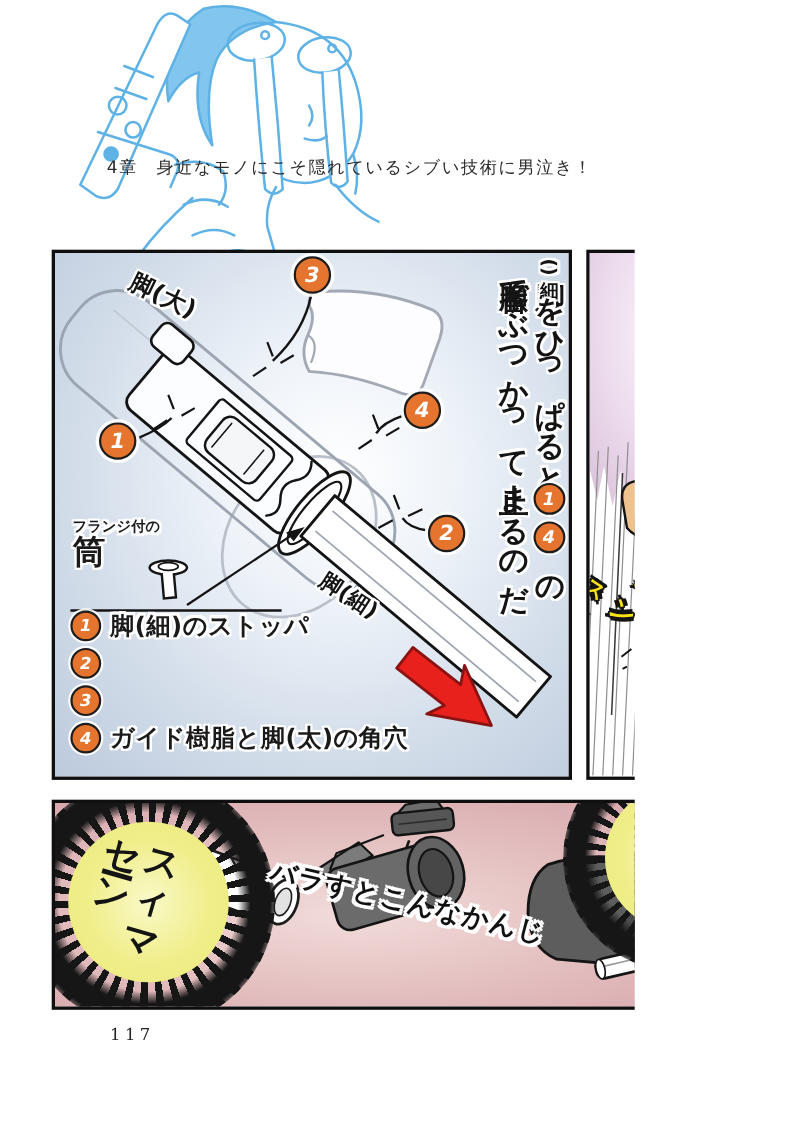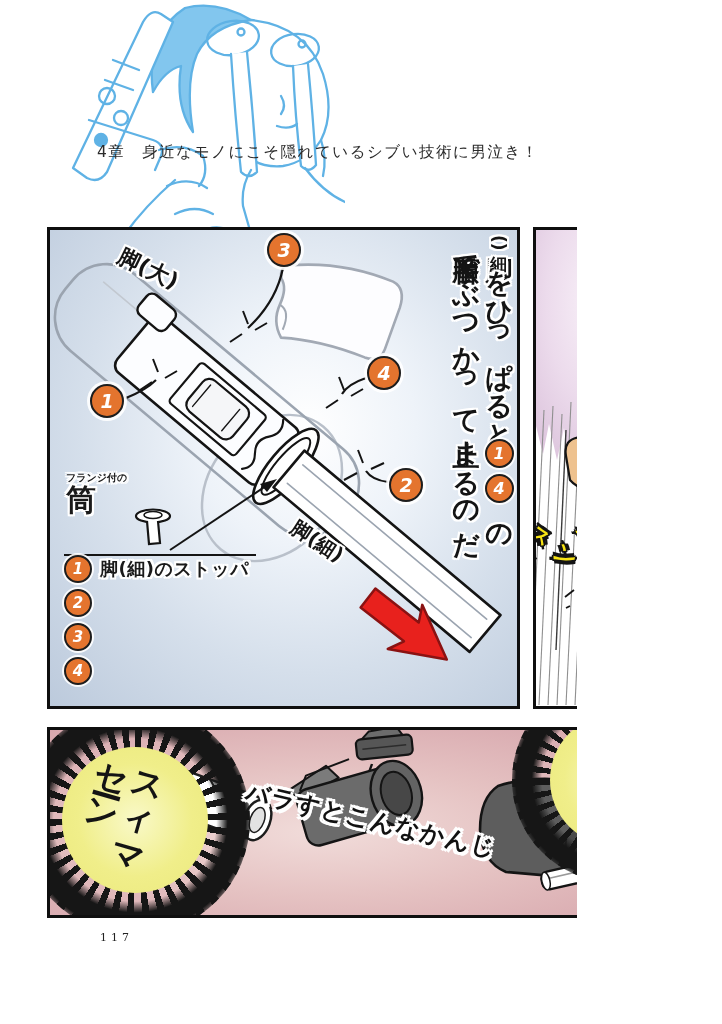--- a/index.html
+++ b/index.html
@@ -21,28 +21,28 @@
   
   .main-panel{left:47px;top:227px;width:467px;height:476px;border:3px solid #0f0f0f;
     background:radial-gradient(ellipse at 55% 42%, #ffffff 0%, #eef3f9 30%, #d5dfeb 62%, #bccadc 100%);
     overflow:hidden;z-index:3;}
   .main-panel svg{position:absolute;left:0;top:0;}
   .diag-label{position:absolute;font-weight:bold;color:#141414;}
   .badge{position:absolute;width:30px;height:30px;border-radius:50%;background:#e4742e;
     border:2px solid #1d1d1d;box-shadow:0 0 0 3px rgba(255,255,255,.9);
     color:#fff;font-size:19px;font-weight:bold;font-style:italic;text-align:center;line-height:30px;z-index:4;}
   .flange-label{left:16px;top:243px;line-height:1.05;z-index:4;}
-  .flange-top{font-size:10px;font-weight:bold;}
+  .flange-top{font-size:13px;font-weight:bold;}
   .flange-big{font-size:30px;font-weight:bold;}
   .legend{left:14px;top:326px;z-index:5;}
   .legend-row{display:flex;align-items:center;margin-bottom:8px;height:26px;}
   .lnum{flex:0 0 auto;width:24px;height:24px;border-radius:50%;background:#e4742e;border:2px solid #1d1d1d;
     color:#fff;font-size:15px;font-weight:bold;font-style:italic;text-align:center;line-height:24px;
     margin-right:8px;box-shadow:0 0 0 2px rgba(255,255,255,.9);}
-  .ltext{font-size:18px;font-weight:bold;letter-spacing:.5px;}
+  .ltext{font-size:22px;font-weight:bold;letter-spacing:.5px;}
   .vtext-main{position:absolute;top:5px;right:2px;height:464px;writing-mode:vertical-rl;
     font-size:27px;font-weight:bold;line-height:1.22;color:#141414;z-index:5;}
   .vsmall{font-size:17px;}
   .vnum{display:inline-block;writing-mode:horizontal-tb;width:25px;height:25px;border-radius:50%;
     background:#e4742e;border:2px solid #1d1d1d;color:#fff;font-size:16px;font-weight:bold;font-style:italic;
     line-height:25px;text-align:center;margin:3px 0;text-shadow:none;box-shadow:0 0 0 2px rgba(255,255,255,.9);}
 
   
   .right-panel{left:533px;top:227px;width:118px;height:476px;border:3px solid #0f0f0f;
     background:#ffffff;overflow:hidden;z-index:3;}
@@ -63,21 +63,21 @@
     background:radial-gradient(circle, rgba(0,0,0,0) 50%, #161616 57%, #161616 68%, rgba(0,0,0,0) 75%);}
   .burst-core{position:absolute;border-radius:50%;
     background:radial-gradient(circle,#f9f9c8 0%,#f0ee8a 55%,#ebe97c 100%);}
   .burst-text-left{position:absolute;left:36px;top:16px;writing-mode:vertical-rl;line-height:1.12;
     font-size:33px;font-weight:900;color:#141414;transform:rotate(16deg);z-index:6;}
   .burst-text-right{position:absolute;left:538px;top:4px;writing-mode:vertical-rl;line-height:1.3;
     font-size:21px;font-weight:bold;color:#141414;transform:rotate(3deg);z-index:6;}
   .caption{position:absolute;left:193px;top:74px;font-size:24px;font-weight:bold;letter-spacing:1px;
     color:#111;transform:rotate(13deg);z-index:7;white-space:nowrap;}
 
-  .page-number{left:100px;top:931px;font-family:"DejaVu Serif",serif;font-size:11px;
+  .page-number{left:100px;top:931px;font-family:"DejaVu Serif",serif;font-size:15px;
     letter-spacing:4px;color:#222;}
 </style>
 </head>
 <body>
 
 <div class="page">
 
   <svg class="abs" style="left:55px;top:0;z-index:1;" width="290" height="235" viewBox="0 0 290 235">
     <g fill="none" stroke="#5fb2e5" stroke-width="2.3" stroke-linecap="round" stroke-linejoin="round">
 
@@ -206,20 +206,21 @@
         <span class="ltext ow">脚(細)のストッパ</span>
       </div>
       <div class="legend-row">
         <span class="lnum">2</span>
       </div>
       <div class="legend-row">
         <span class="lnum">3</span>
       </div>
       <div class="legend-row">
         <span class="lnum">4</span>
+        <span class="ltext ow">ガイド樹脂と脚(太)の角穴</span>
       </div>
     </div>
 
     <div class="vtext-main ow">
       <div>
         <span>脚</span><span class="vsmall">(細)</span><span>をひっぱると</span><span class="vnum">1</span><span>〜</span><span class="vnum">4</span><span>の</span>
       </div>
       <div>順番でぶつかって止まるのだ</div>
     </div>
   </div>

